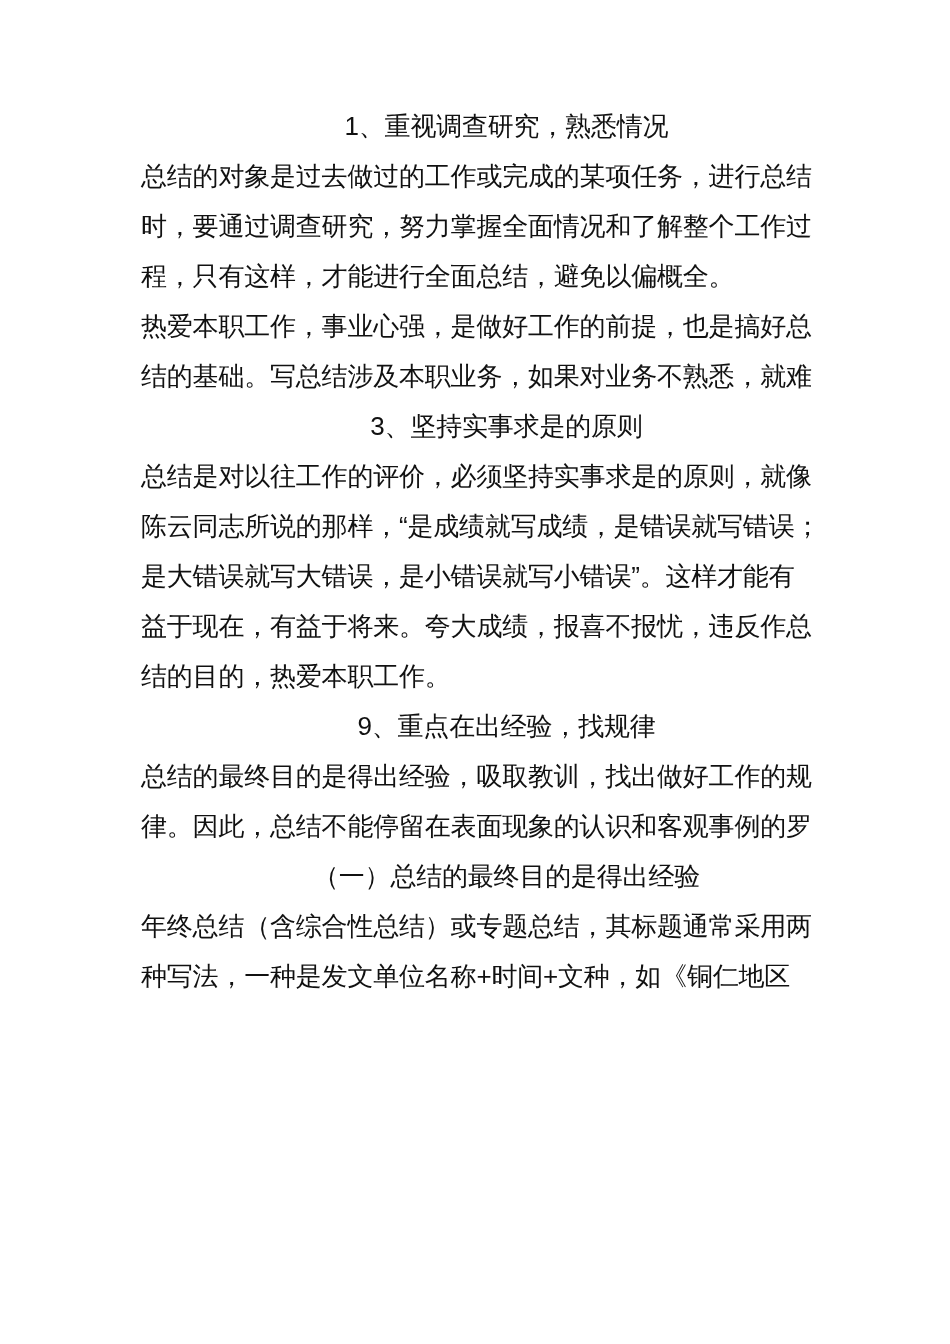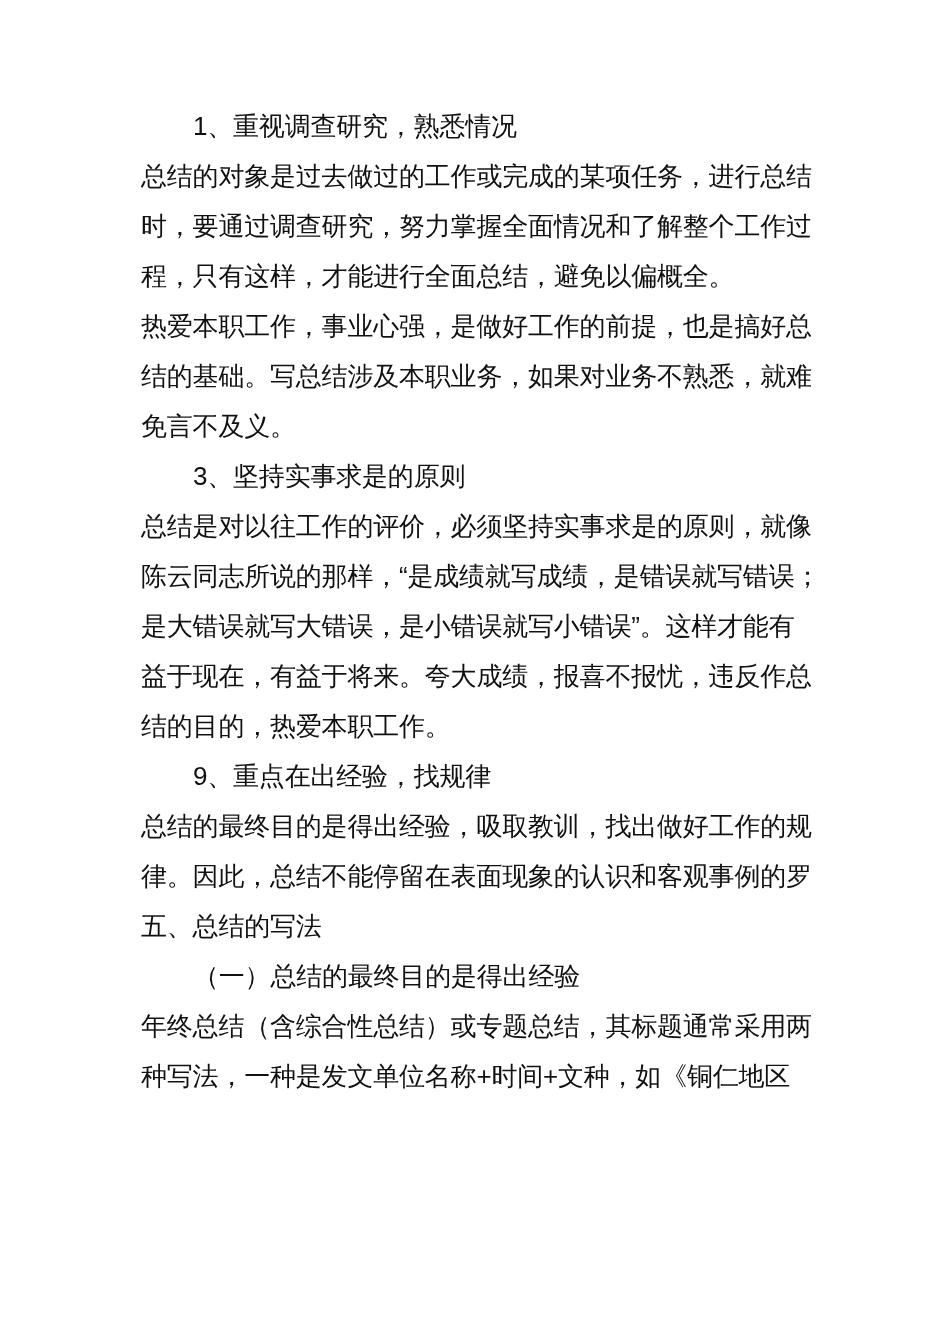--- a/index.html
+++ b/index.html
@@ -28,41 +28,40 @@
     height: 50px;
     line-height: 50px;
     font-size: 26px;
     letter-spacing: -0.2px;
     color: #111111;
     white-space: nowrap;
     overflow: visible;
   }
   .indent {
     padding-left: 52px;
+    text-align: center;
   }
 </style>
 </head>
 <body>
 
 <div class="page">
   <div class="text-block" id="text-block">
       <div class="line indent">1、重视调查研究，熟悉情况</div>
       <div class="line">总结的对象是过去做过的工作或完成的某项任务，进行总结</div>
       <div class="line">时，要通过调查研究，努力掌握全面情况和了解整个工作过</div>
       <div class="line">程，只有这样，才能进行全面总结，避免以偏概全。</div>
       <div class="line">热爱本职工作，事业心强，是做好工作的前提，也是搞好总</div>
       <div class="line">结的基础。写总结涉及本职业务，如果对业务不熟悉，就难</div>
-      <div class="line">免言不及义。</div>
       <div class="line indent">3、坚持实事求是的原则</div>
       <div class="line">总结是对以往工作的评价，必须坚持实事求是的原则，就像</div>
       <div class="line">陈云同志所说的那样，“是成绩就写成绩，是错误就写错误；</div>
       <div class="line">是大错误就写大错误，是小错误就写小错误”。这样才能有</div>
       <div class="line">益于现在，有益于将来。夸大成绩，报喜不报忧，违反作总</div>
       <div class="line">结的目的，热爱本职工作。</div>
       <div class="line indent">9、重点在出经验，找规律</div>
       <div class="line">总结的最终目的是得出经验，吸取教训，找出做好工作的规</div>
       <div class="line">律。因此，总结不能停留在表面现象的认识和客观事例的罗</div>
-      <div class="line">五、总结的写法</div>
       <div class="line indent">（一）总结的最终目的是得出经验</div>
       <div class="line">年终总结（含综合性总结）或专题总结，其标题通常采用两</div>
       <div class="line">种写法，一种是发文单位名称+时间+文种，如《铜仁地区</div>
     </div>
 </div>
 
 </body></html>

